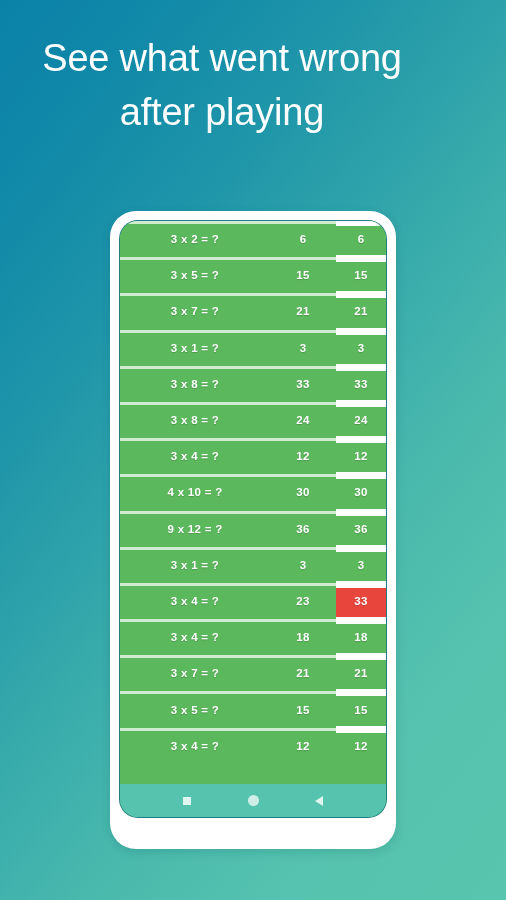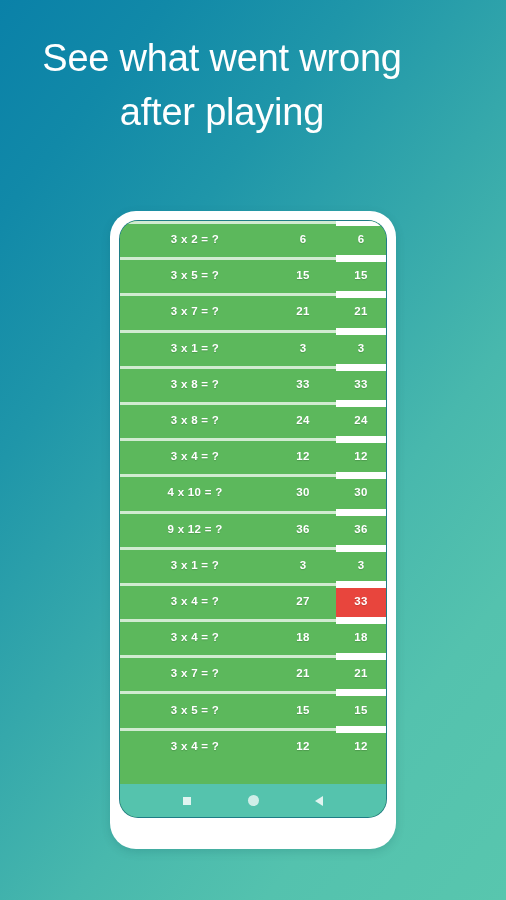--- a/index.html
+++ b/index.html
@@ -268,21 +268,21 @@
             <div class="row-sep"></div>
             <div class="row-sep-thick"></div>
             <div class="cell-question">3 x 1 = ?</div>
             <div class="cell-correct">3</div>
             <div class="cell-answer">3</div>
           </div>
           <div class="row is-wrong">
             <div class="row-sep"></div>
             <div class="row-sep-thick"></div>
             <div class="cell-question">3 x 4 = ?</div>
-            <div class="cell-correct">27</div>
+            <div class="cell-correct">23</div>
             <div class="cell-answer">33</div>
           </div>
           <div class="row">
             <div class="row-sep"></div>
             <div class="row-sep-thick"></div>
             <div class="cell-question">3 x 4 = ?</div>
             <div class="cell-correct">18</div>
             <div class="cell-answer">18</div>
           </div>
           <div class="row">

